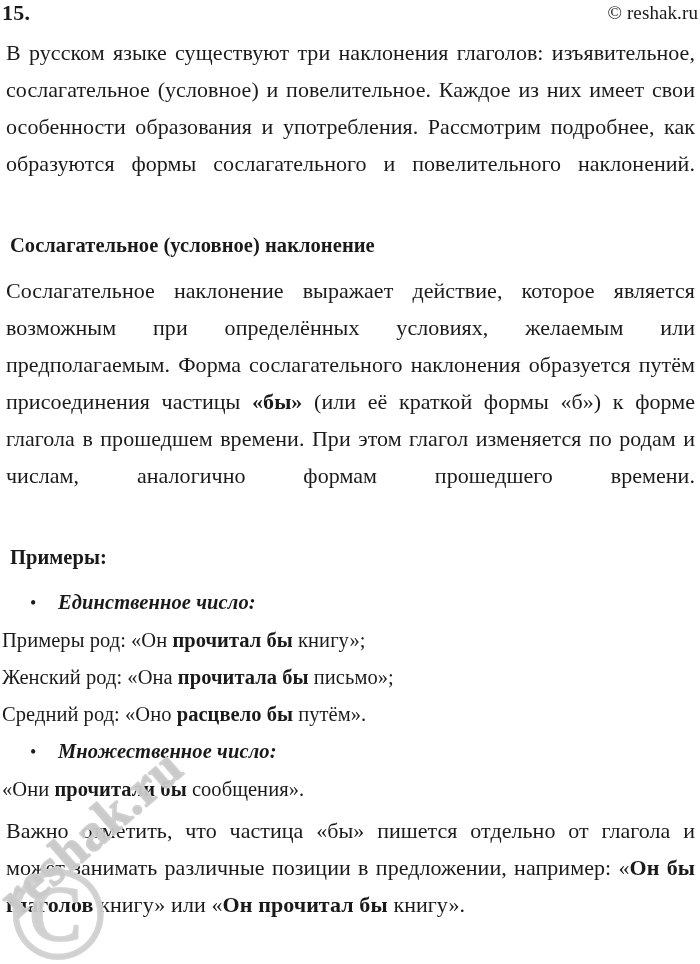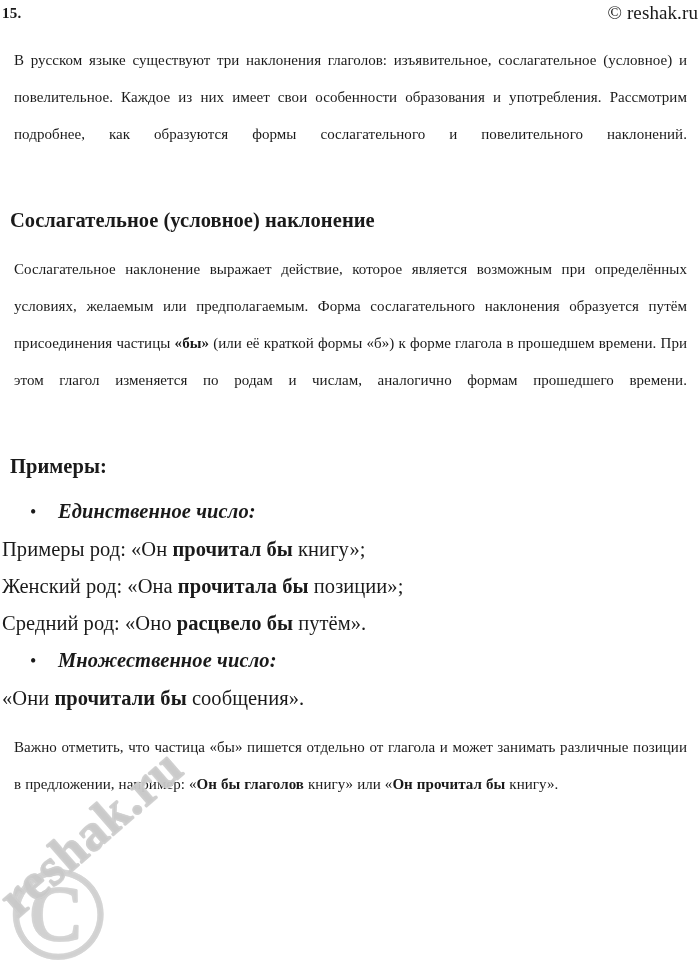--- a/index.html
+++ b/index.html
@@ -31,40 +31,40 @@
   .header {
     position: relative;
     height: 30px;
     display: flex;
     align-items: flex-start;
     justify-content: space-between;
     padding: 1px 2px 0 2px;
     box-sizing: border-box;
   }
   .task-number {
-    font-size: 15px;
+    font-size: 22px;
     font-weight: bold;
     line-height: 24px;
     letter-spacing: 0.2px;
   }
   .copyright {
     font-size: 19px;
     line-height: 24px;
     letter-spacing: 0.1px;
   }
 
   
   .content {
     padding: 0 1px 0 2px;
     box-sizing: border-box;
   }
 
   p.para {
-    margin: 12px;
-    font-size: 15px;
+    margin: 4px;
+    font-size: 22px;
     line-height: 37px;
     text-align: justify;
     text-justify: inter-word;
     letter-spacing: 0.05px;
     word-spacing: 0.2px;
   }
   
   .justify-all {
     text-align: justify;
   }
@@ -183,21 +183,21 @@
 
     <h2 class="heading">Примеры:</h2>
 
     <div class="bullet-row">
       <span class="bullet-dot">•</span>
       <span class="bullet-label">Единственное число:</span>
     </div>
 
     <p class="flow"><span>Примеры род: «Он </span><b>прочитал бы</b><span> книгу»;</span></p>
 
-    <p class="flow"><span>Женский род: «Она </span><b>прочитала бы</b><span> позиции»;</span></p>
+    <p class="flow"><span>Женский род: «Она </span><b>прочитала бы</b><span> письмо»;</span></p>
 
     <p class="flow"><span>Средний род: «Оно </span><b>расцвело бы</b><span> путём».</span></p>
 
     <div class="bullet-row">
       <span class="bullet-dot">•</span>
       <span class="bullet-label">Множественное число:</span>
     </div>
 
     <p class="flow"><span>«Они </span><b>прочитали бы</b><span> сообщения».</span></p>
 

